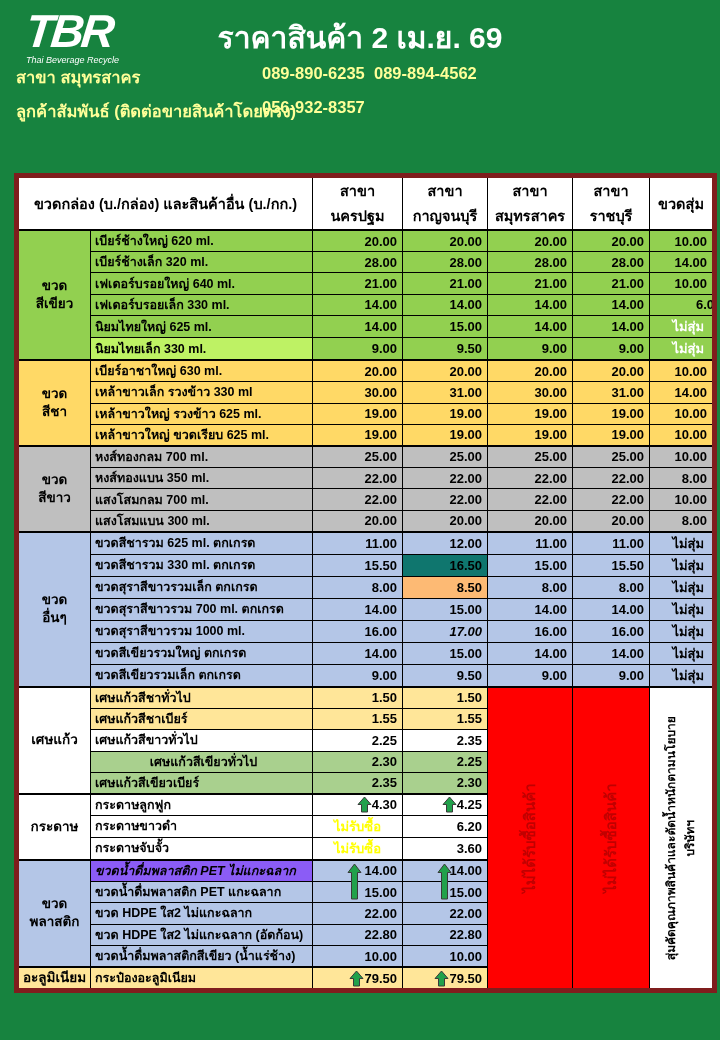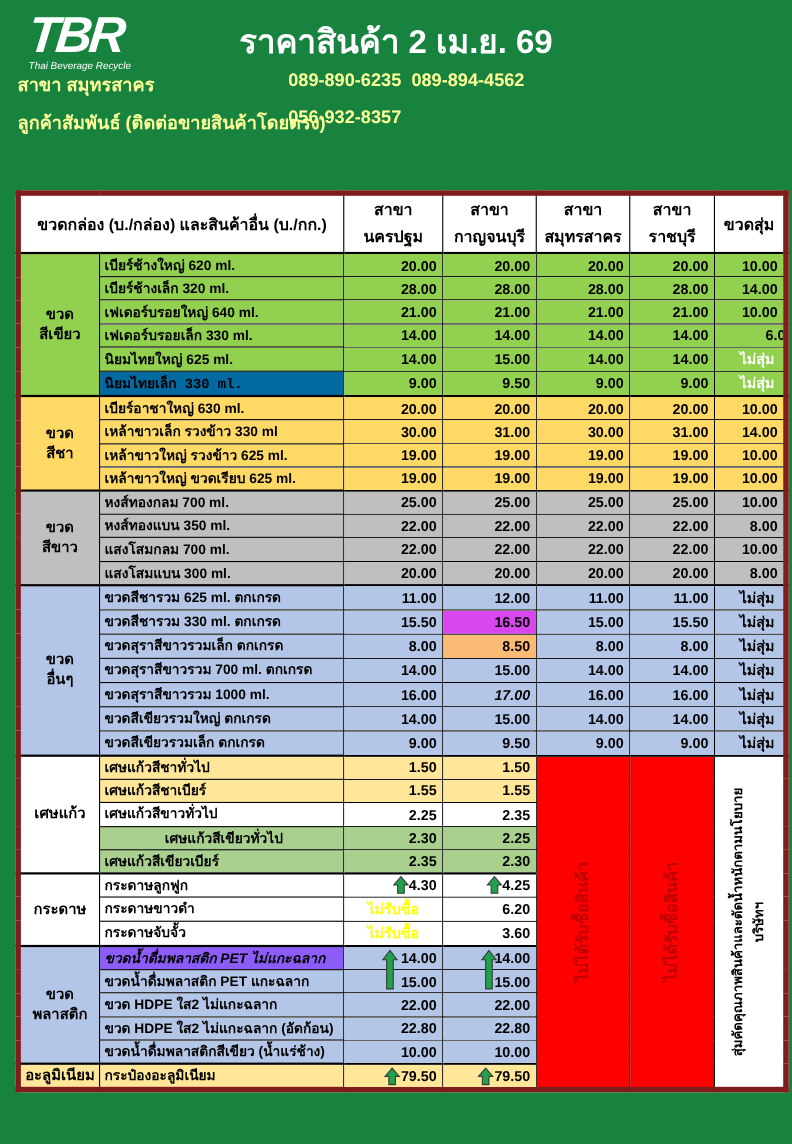--- a/index.html
+++ b/index.html
@@ -150,21 +150,21 @@
       </tr>
       <tr>
         <td class="name-cell" style="background: rgb(146, 208, 80);">นิยมไทยใหญ่  625 ml.</td>
         <td class="val-cell" style="background: rgb(146, 208, 80);">14.00</td>
         <td class="val-cell" style="background: rgb(146, 208, 80);">15.00</td>
         <td class="val-cell" style="background: rgb(146, 208, 80);">14.00</td>
         <td class="val-cell" style="background: rgb(146, 208, 80);">14.00</td>
         <td class="val-cell ns-light" style="background: rgb(146, 208, 80); padding-right: 8px;">ไม่สุ่ม</td>
       </tr>
       <tr>
-        <td class="name-cell" style="background: #0369a1; font-family: Liberation Mono, monospace;">นิยมไทยเล็ก  330 ml.</td>
+        <td class="name-cell" style="background: #bef264;">นิยมไทยเล็ก  330 ml.</td>
         <td class="val-cell" style="background: rgb(146, 208, 80);">9.00</td>
         <td class="val-cell" style="background: rgb(146, 208, 80);">9.50</td>
         <td class="val-cell" style="background: rgb(146, 208, 80);">9.00</td>
         <td class="val-cell" style="background: rgb(146, 208, 80);">9.00</td>
         <td class="val-cell ns-light" style="background: rgb(146, 208, 80); padding-right: 8px;">ไม่สุ่ม</td>
       </tr>
       <tr class="group-start">
         <td class="group-cell" rowspan="4" style="background: rgb(255, 217, 102);">
           <div>ขวด</div>
           <div>สีชา</div>
@@ -244,21 +244,21 @@
         <td class="name-cell" style="background: rgb(180, 198, 231);">ขวดสีชารวม 625 ml. ตกเกรด</td>
         <td class="val-cell" style="background: rgb(180, 198, 231);">11.00</td>
         <td class="val-cell" style="background: rgb(180, 198, 231);">12.00</td>
         <td class="val-cell" style="background: rgb(180, 198, 231);">11.00</td>
         <td class="val-cell" style="background: rgb(180, 198, 231);">11.00</td>
         <td class="val-cell ns-dark" style="background: rgb(180, 198, 231); padding-right: 8px;">ไม่สุ่ม</td>
       </tr>
       <tr>
         <td class="name-cell" style="background: rgb(180, 198, 231);">ขวดสีชารวม 330 ml. ตกเกรด</td>
         <td class="val-cell" style="background: rgb(180, 198, 231);">15.50</td>
-        <td class="val-cell" style="background: #d946ef;">16.50</td>
+        <td class="val-cell" style="background: #0f766e;">16.50</td>
         <td class="val-cell" style="background: rgb(180, 198, 231);">15.00</td>
         <td class="val-cell" style="background: rgb(180, 198, 231);">15.50</td>
         <td class="val-cell ns-dark" style="background: rgb(180, 198, 231); padding-right: 8px;">ไม่สุ่ม</td>
       </tr>
       <tr>
         <td class="name-cell" style="background: rgb(180, 198, 231);">ขวดสุราสีขาวรวมเล็ก ตกเกรด</td>
         <td class="val-cell" style="background: rgb(180, 198, 231);">8.00</td>
         <td class="val-cell" style="background: #fdba74;">8.50</td>
         <td class="val-cell" style="background: rgb(180, 198, 231);">8.00</td>
         <td class="val-cell" style="background: rgb(180, 198, 231);">8.00</td>

